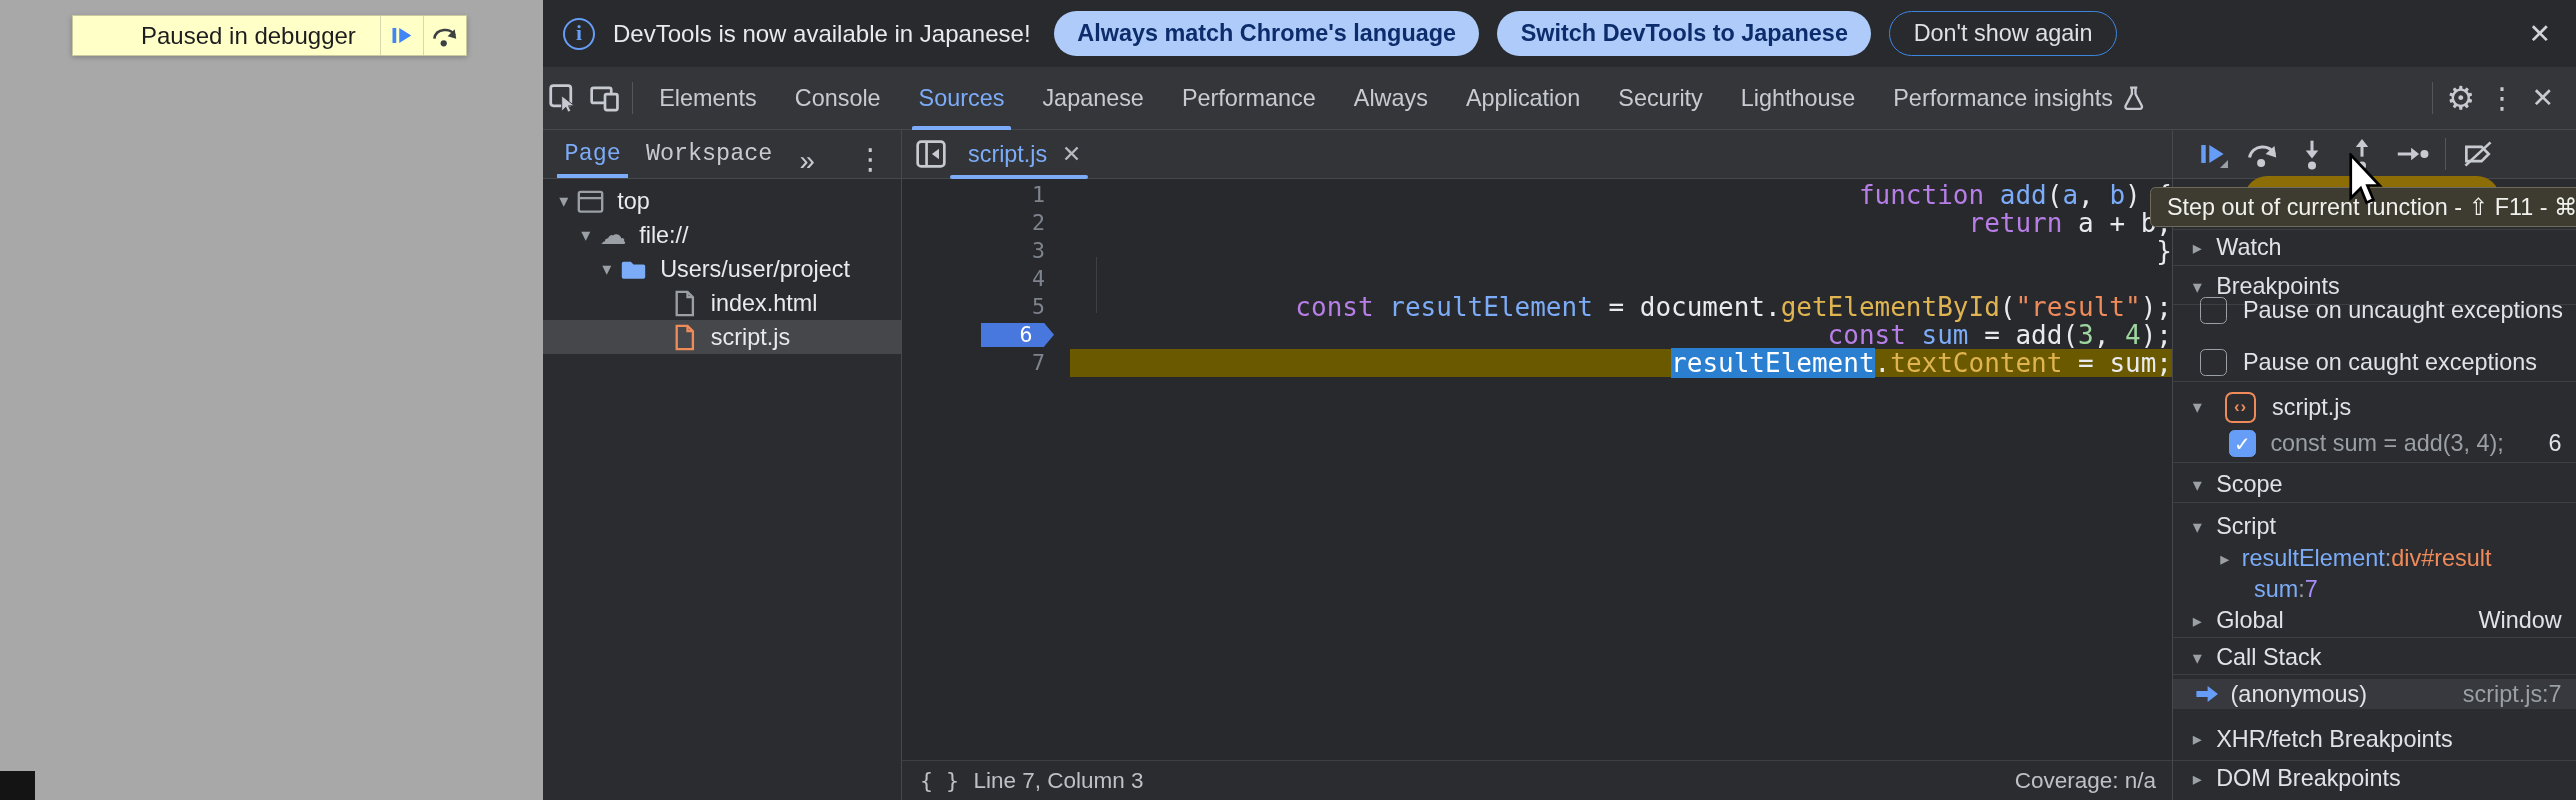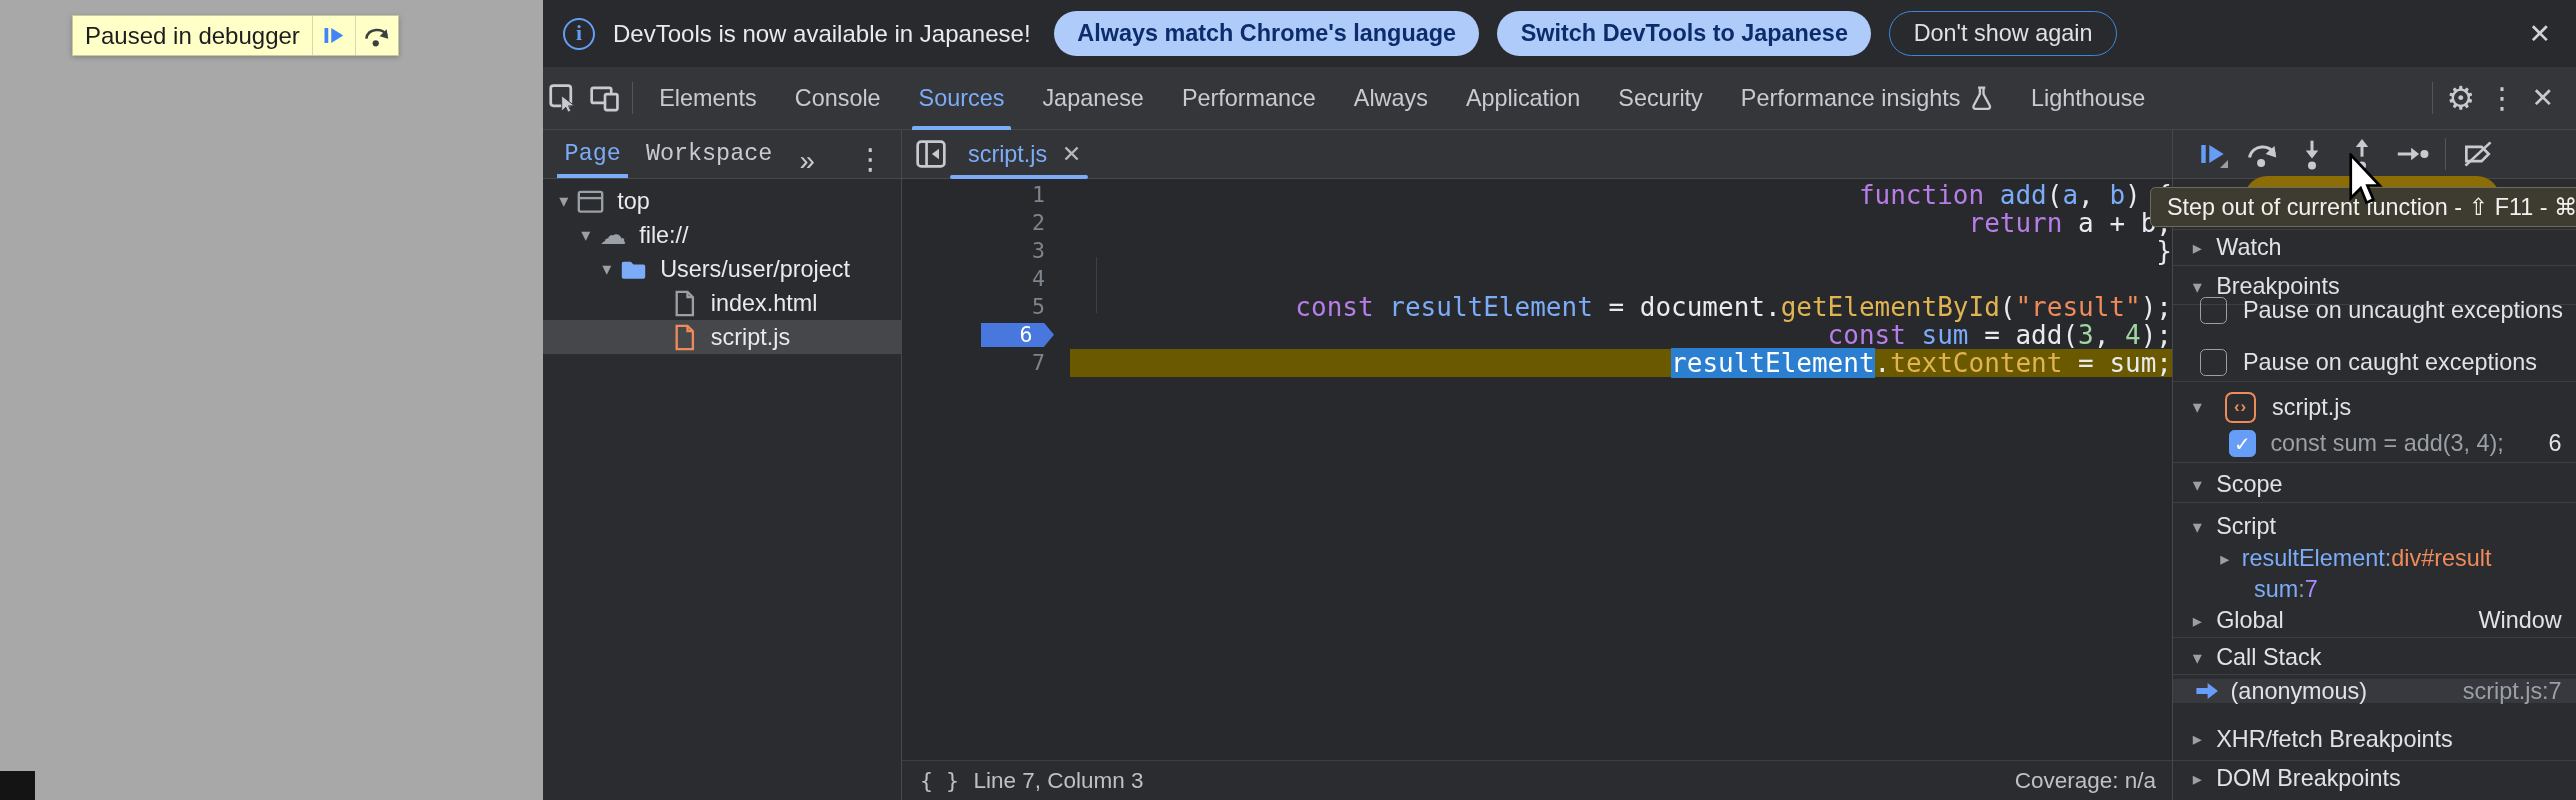--- a/index.html
+++ b/index.html
@@ -10,21 +10,21 @@
     --banner:#ffffc8; --pagebg:#a8a8a8; --paused:#8d6e06; --ttbg:#3e3b31;
     --kw:#b87ee8; --def:#7cacf8; --prop:#e0b551; --str:#ef8a5a; --num:#9fd69f; --gut:#7e848d;
   }
   *{margin:0;padding:0;box-sizing:border-box;}
   body{width:2576px;height:801px;overflow:hidden;font-family:"Liberation Sans","DejaVu Sans",sans-serif;background:var(--pagebg);position:relative;}
   .abs{position:absolute;}
 
   
   #page-area{left:0;top:0;width:543px;height:801px;background:var(--pagebg);}
   #paused-banner{left:72px;top:15.3px;height:41px;background:var(--banner);border:0.9px solid #c9c9a0;display:flex;align-items:stretch;box-shadow:0 1.8px 5.4px rgba(0,0,0,.25);}
-  #paused-banner .txt{display:flex;align-items:center;padding:0 12px;font-size:24px;color:#1d1d1f;}
+  #paused-banner .txt{display:flex;align-items:center;padding:0 24px;font-size:24px;color:#1d1d1f;margin-left:44px;}
   #paused-banner .cell{width:43px;display:flex;align-items:center;justify-content:center;border-left:1.8px solid #d8d8ae;cursor:pointer;}
   #black-corner{left:0;top:771px;width:35px;height:30px;background:#141414;}
 
   
   #devtools{left:543px;top:0;width:2033px;height:801px;background:var(--bgdev);overflow:hidden;}
 
   
   #infobar{left:0;top:0;width:2033px;height:67px;display:flex;align-items:center;background:var(--bgdev);}
   #infobar .info-ic{width:32px;height:32px;border:2.7px solid var(--iconblue);border-radius:50%;color:var(--iconblue);display:flex;align-items:center;justify-content:center;font-size:21.6px;font-weight:bold;margin:0 18px 0 20px;font-family:"Liberation Serif",serif;}
   #infobar .msg{color:var(--txt);font-size:24px;margin-right:23.4px;}
@@ -157,27 +157,27 @@
     </span>
     <span class="vsep"></span>
     <span class="tab">Elements</span>
     <span class="tab">Console</span>
     <span class="tab sel">Sources</span>
     <span class="tab">Japanese</span>
     <span class="tab">Performance</span>
     <span class="tab">Always</span>
     <span class="tab">Application</span>
     <span class="tab">Security</span>
+    <span class="tab">Lighthouse</span>
     <span class="tab">
       <span>Performance insights</span>
       <svg class="flask" width="23.4" height="27" viewBox="0 0 26 30">
         <path d="M9 3 h8 M11 3 v7 l-7 13 a2.5 2.5 0 0 0 2.2 3.6 h13.6 a2.5 2.5 0 0 0 2.2-3.6 l-7-13 v-7" fill="none" stroke="#c7cbd1" stroke-width="2.6"></path>
       </svg>
     </span>
-    <span class="tab">Lighthouse</span>
     <span class="right">
       <span class="vsep"></span>
       <span class="tbtn gear">⚙</span>
       <span class="tbtn kebab">⋮</span>
       <span class="tbtn xclose">✕</span>
     </span>
   </div>
 
   <div class="abs" id="content">
 
@@ -373,21 +373,21 @@
       <div class="srow hdr-b" style="top:474px;height:34px">
         <span class="arr">▸</span>
         <span style="margin-left:7.2px">Global</span>
         <span class="right">Window</span>
       </div>
 
       <div class="srow hdr-b" style="top:511px;height:34px">
         <span class="arr">▾</span>
         <span style="margin-left:7.2px">Call Stack</span>
       </div>
-      <div class="srow" style="top:549px;height:24px;background:#38393e">
+      <div class="srow" style="top:549px;height:30px;background:#38393e">
         <span class="stack-arrow"></span>
         <span>(anonymous)</span>
         <span class="right mut">script.js:7</span>
       </div>
       <div class="srow" style="top:591px;height:36px">
         <span class="arr">▸</span>
         <span style="margin-left:7.2px">XHR/fetch Breakpoints</span>
       </div>
       <div class="srow" style="top:630px;height:36px;border-top:0.9px solid var(--bds)">
         <span class="arr">▸</span>

